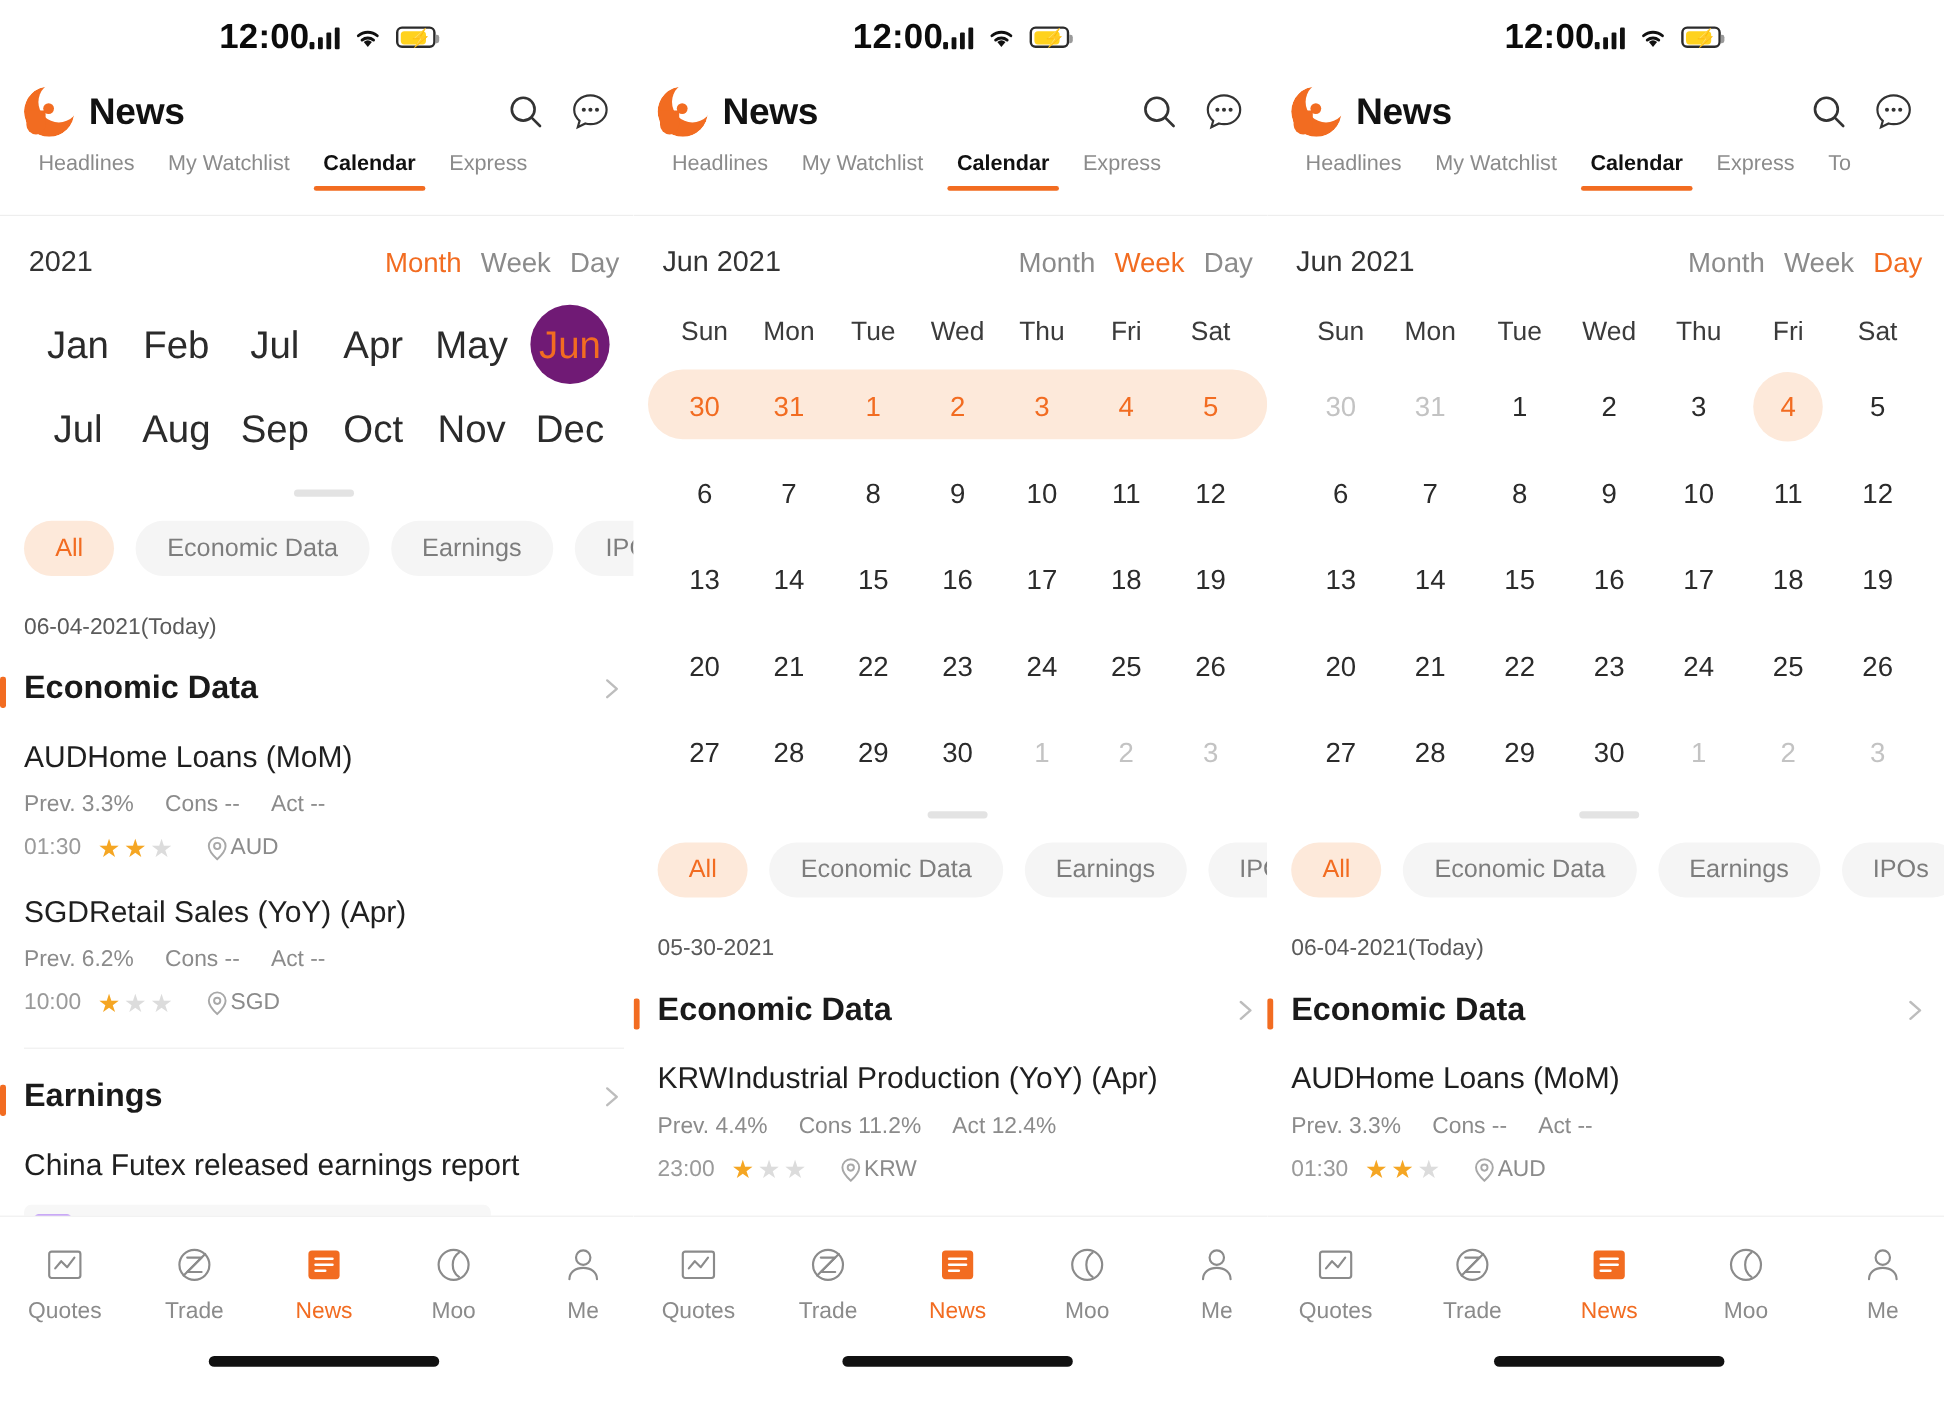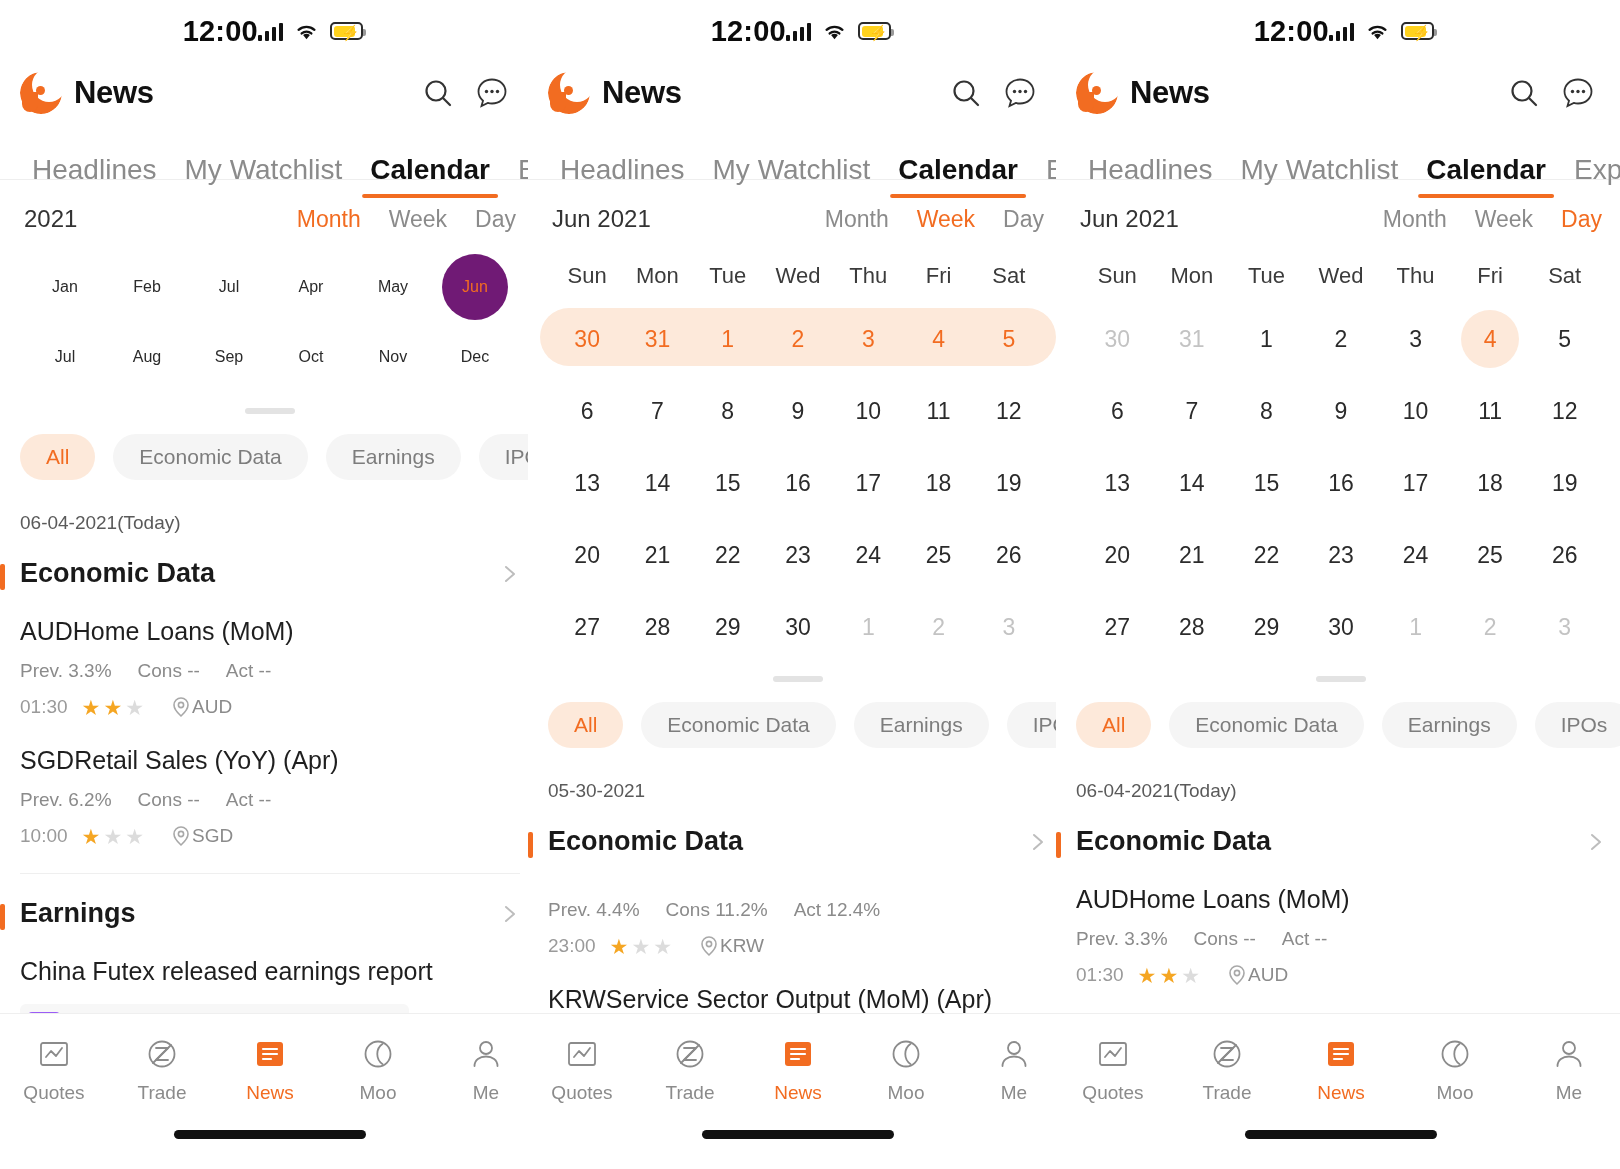--- a/index.html
+++ b/index.html
@@ -49,41 +49,41 @@
   .logo .c4 { position:absolute; left:2px; top:20px; width:16px; height:20px;
               background:#F26C21; border-radius:0 0 8px 8px; }
   .apptitle { font-size:31px; font-weight:700; color:#111; margin-left:12px; letter-spacing:-0.3px; }
   .appbar-spacer { flex:1 1 auto; }
   .icon-btn { width:40px; height:40px; display:flex; align-items:center; justify-content:center;
               margin-left:14px; }
 
   
   .tabs { height:56px; display:flex; align-items:flex-start; gap:0; padding:0 18px;
           border-bottom:1px solid #eeeeee; position:relative; white-space:nowrap; }
-  .tab { font-size:28px; color:#8b8b8b; padding:2px 14px 0 14px; position:relative;
-         flex:0 0 auto;margin-top:28px; }
+  .tab { font-size:18px; color:#8b8b8b; padding:2px 14px 0 14px; position:relative;
+         flex:0 0 auto; }
   .tab.active { color:#111; font-weight:700; }
   .tab.active::after { content:""; position:absolute; left:50%; transform:translateX(-50%);
                        bottom:-12px; width:calc(100% - 12px); height:4px; background:#F26C21;
                        border-radius:2px; }
   .tab.clipped { overflow:hidden; }
 
   
   .picker { padding:18px 24px 0 24px; }
   .picker-head { display:flex; align-items:center; height:42px; }
   .picker-title { font-size:24px; color:#333; }
-  .picker-modes { margin-left:auto; display:flex; gap:28px; }
+  .picker-modes { margin-left:auto; display:flex; gap:16px; }
   .mode { font-size:23px; color:#8b8b8b; }
   .mode.active { color:#F26C21; }
 
   
   .month-grid { display:grid; grid-template-columns:repeat(6,1fr); row-gap:4px;
                 margin-top:14px; }
   .mcell { height:66px; display:flex; align-items:center; justify-content:center;
-           font-size:16px; color:#2b2b2b; }
+           font-size:32px; color:#2b2b2b; }
   .mcell span { width:66px; height:66px; border-radius:50%; display:flex;
                 align-items:center; justify-content:center; }
   .mcell.sel span { background:#701a75; color:#F26C21; }
 
   
   .cal-grid { display:grid; grid-template-columns:repeat(7,1fr); margin-top:10px; position:relative; }
   .dow { height:52px; display:flex; align-items:center; justify-content:center;
          font-size:22px; color:#3b3b3b; }
   .dcell { height:62px; display:flex; align-items:center; justify-content:center;
            font-size:23px; color:#2b2b2b; position:relative; z-index:2; }
@@ -552,20 +552,21 @@
         <div class="section-bar"></div>
         <div class="section-title">Economic Data</div>
         <div class="chev">
           <svg width="20" height="20" viewBox="0 0 20 20">
                 <polyline points="6,3 14,10 6,17" stroke="#bdbdbd" stroke-width="2" fill="none" stroke-linecap="round" stroke-linejoin="round"></polyline>
               </svg>
         </div>
       </div>
 
       <div class="event">
+        <div class="event-title">KRWIndustrial Production (YoY) (Apr)</div>
         <div class="event-stats">
           <span>Prev. 4.4%</span>
           <span>Cons 11.2%</span>
           <span>Act 12.4%</span>
         </div>
         <div class="event-meta">
           <span class="event-time">23:00</span>
           <span class="stars">
             <span class="star on">★</span>
             <span class="star">★</span>

